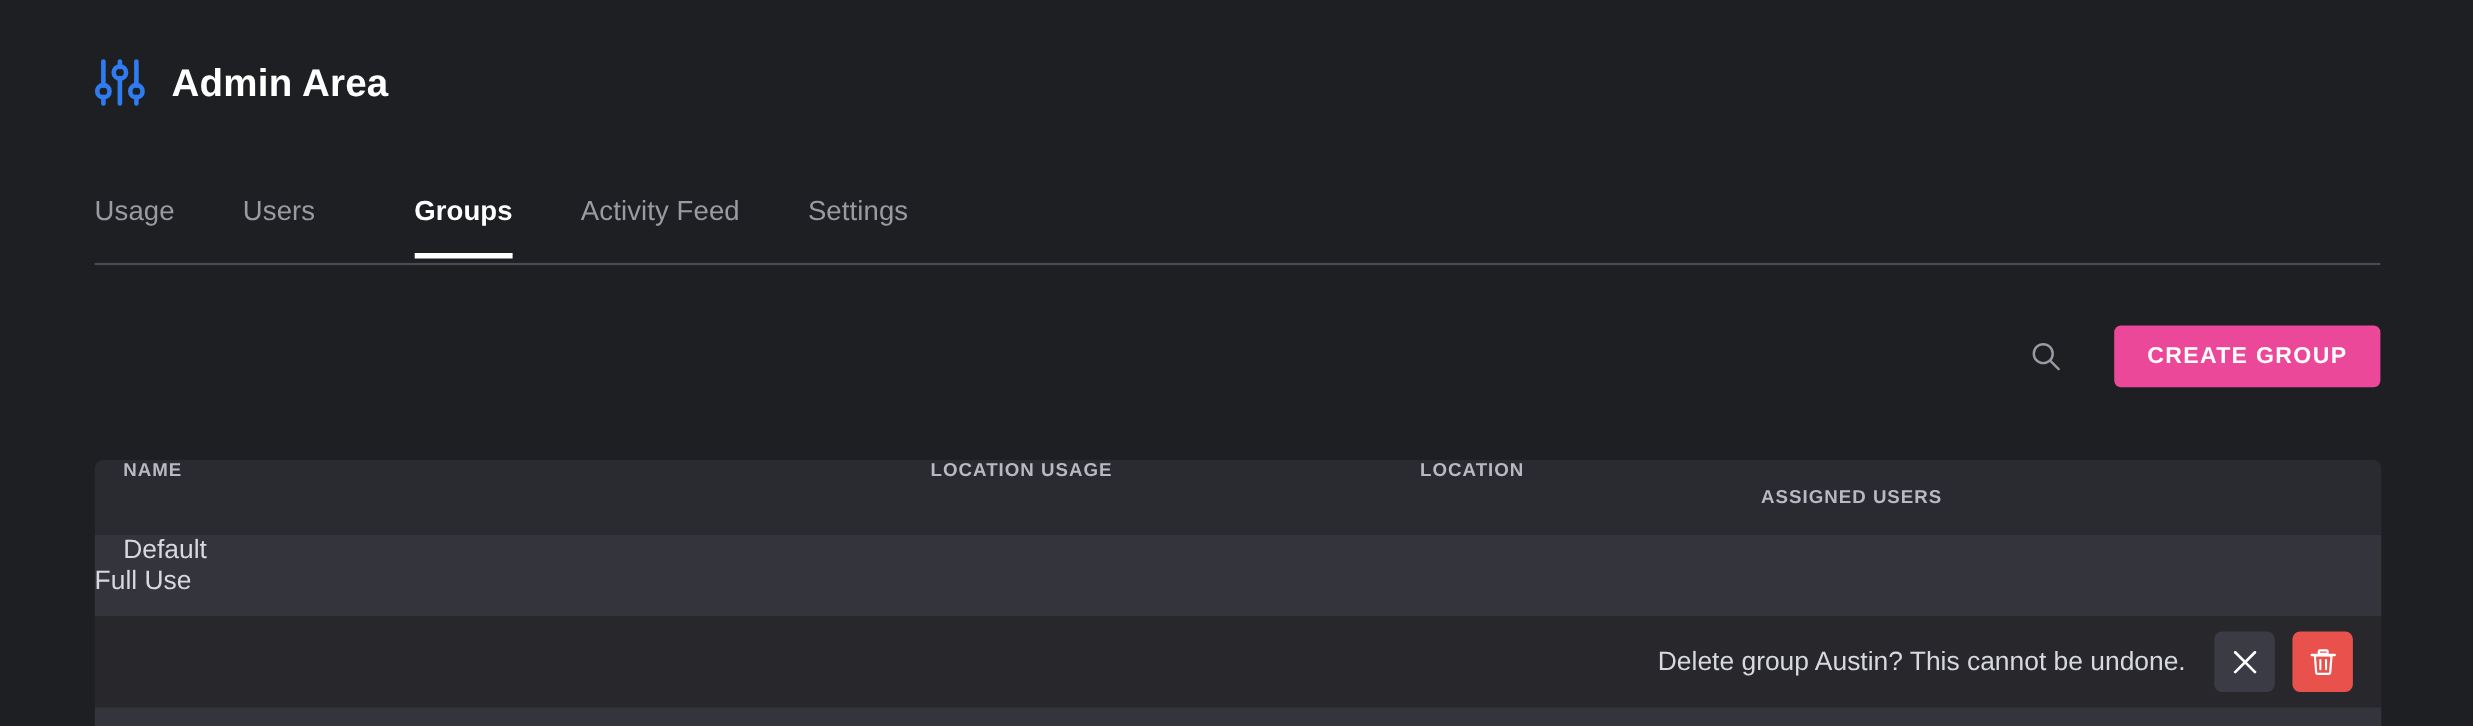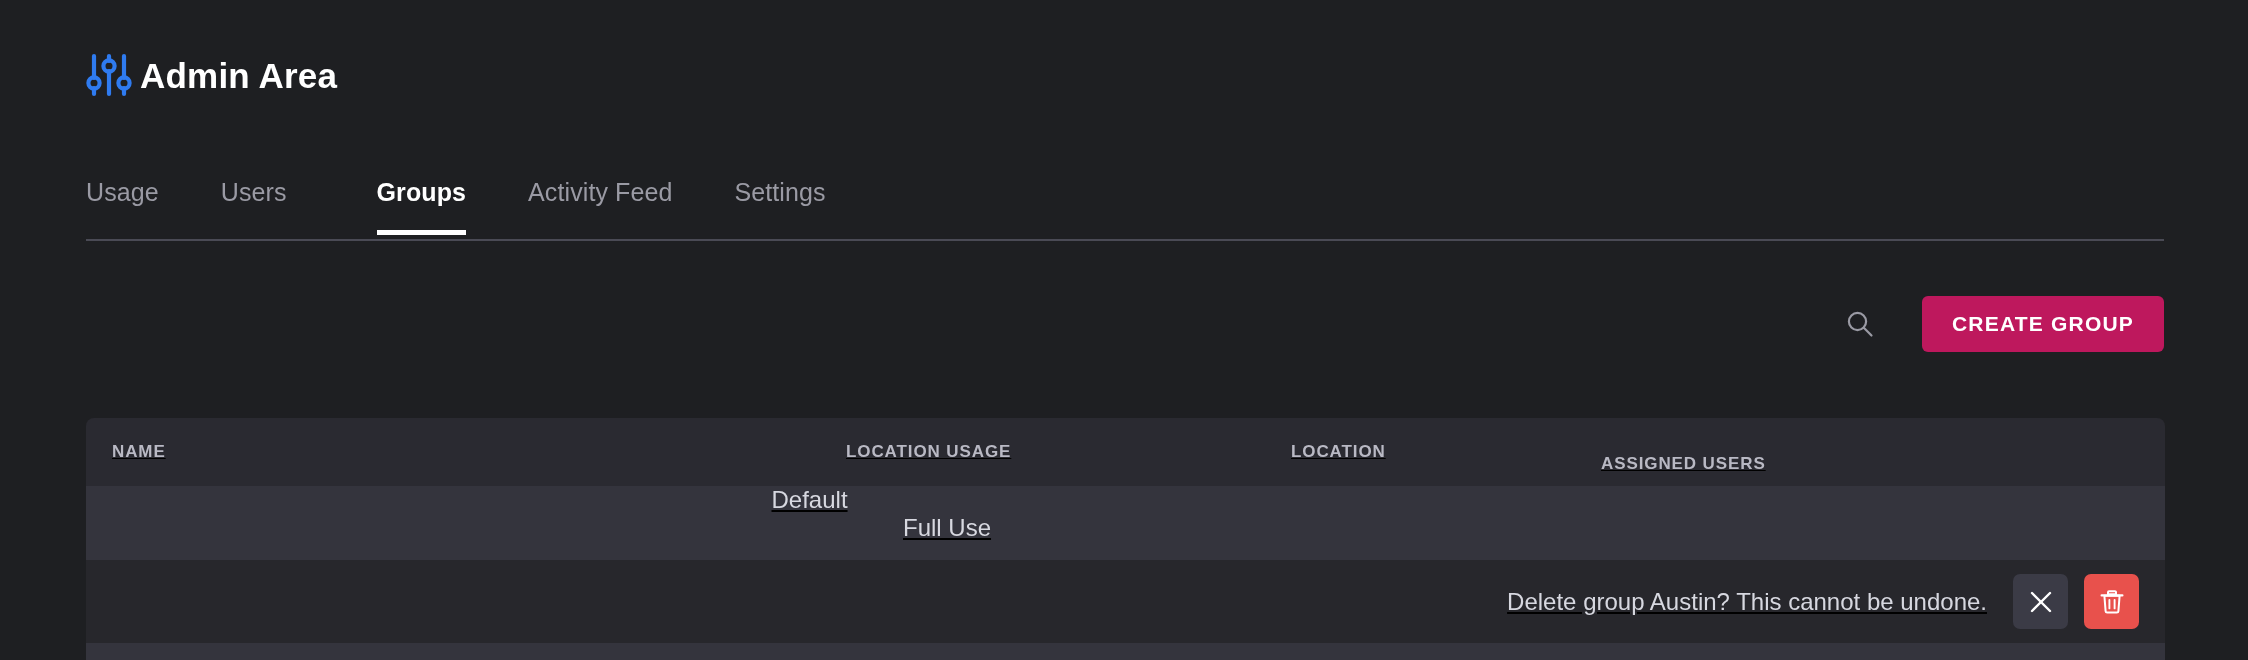--- a/index.html
+++ b/index.html
@@ -23,21 +23,21 @@
     background: #1e1f22;
   }
 
   
   .header {
     position: absolute;
     left: 86px;
     top: 52px;
     display: flex;
     align-items: center;
-    gap: 8px;
+    gap: 24px;
   }
 
   .brand-icon {
     width: 46px;
     height: 46px;
     display: block;
   }
 
   .page-title {
     font-size: 35px;
@@ -110,21 +110,21 @@
     height: 40px;
     display: flex;
     align-items: center;
     justify-content: center;
     cursor: pointer;
     background: transparent;
     border: none;
   }
 
   .create-btn {
-    background: #be185d;
+    background: #ec4899;
     color: #ffffff;
     border: none;
     border-radius: 6px;
     height: 56px;
     padding: 0 30px;
     font-size: 21px;
     font-weight: bold;
     letter-spacing: 1.2px;
     font-family: "Liberation Sans", sans-serif;
     cursor: pointer;
@@ -138,24 +138,22 @@
     position: absolute;
     left: 86px;
     top: 418px;
     width: 2079px;
     border-radius: 8px 8px 0 0;
     overflow: hidden;
   }
 
   .table-row {
     display: flex;
-    align-items: center;
     width: 100%;
     position: relative;
-    text-decoration: underline;
   }
 
   .row-header {
     background: #2a2a31;
     height: 68px;
   }
 
   .row-data {
     background: #34343d;
     height: 74px;

